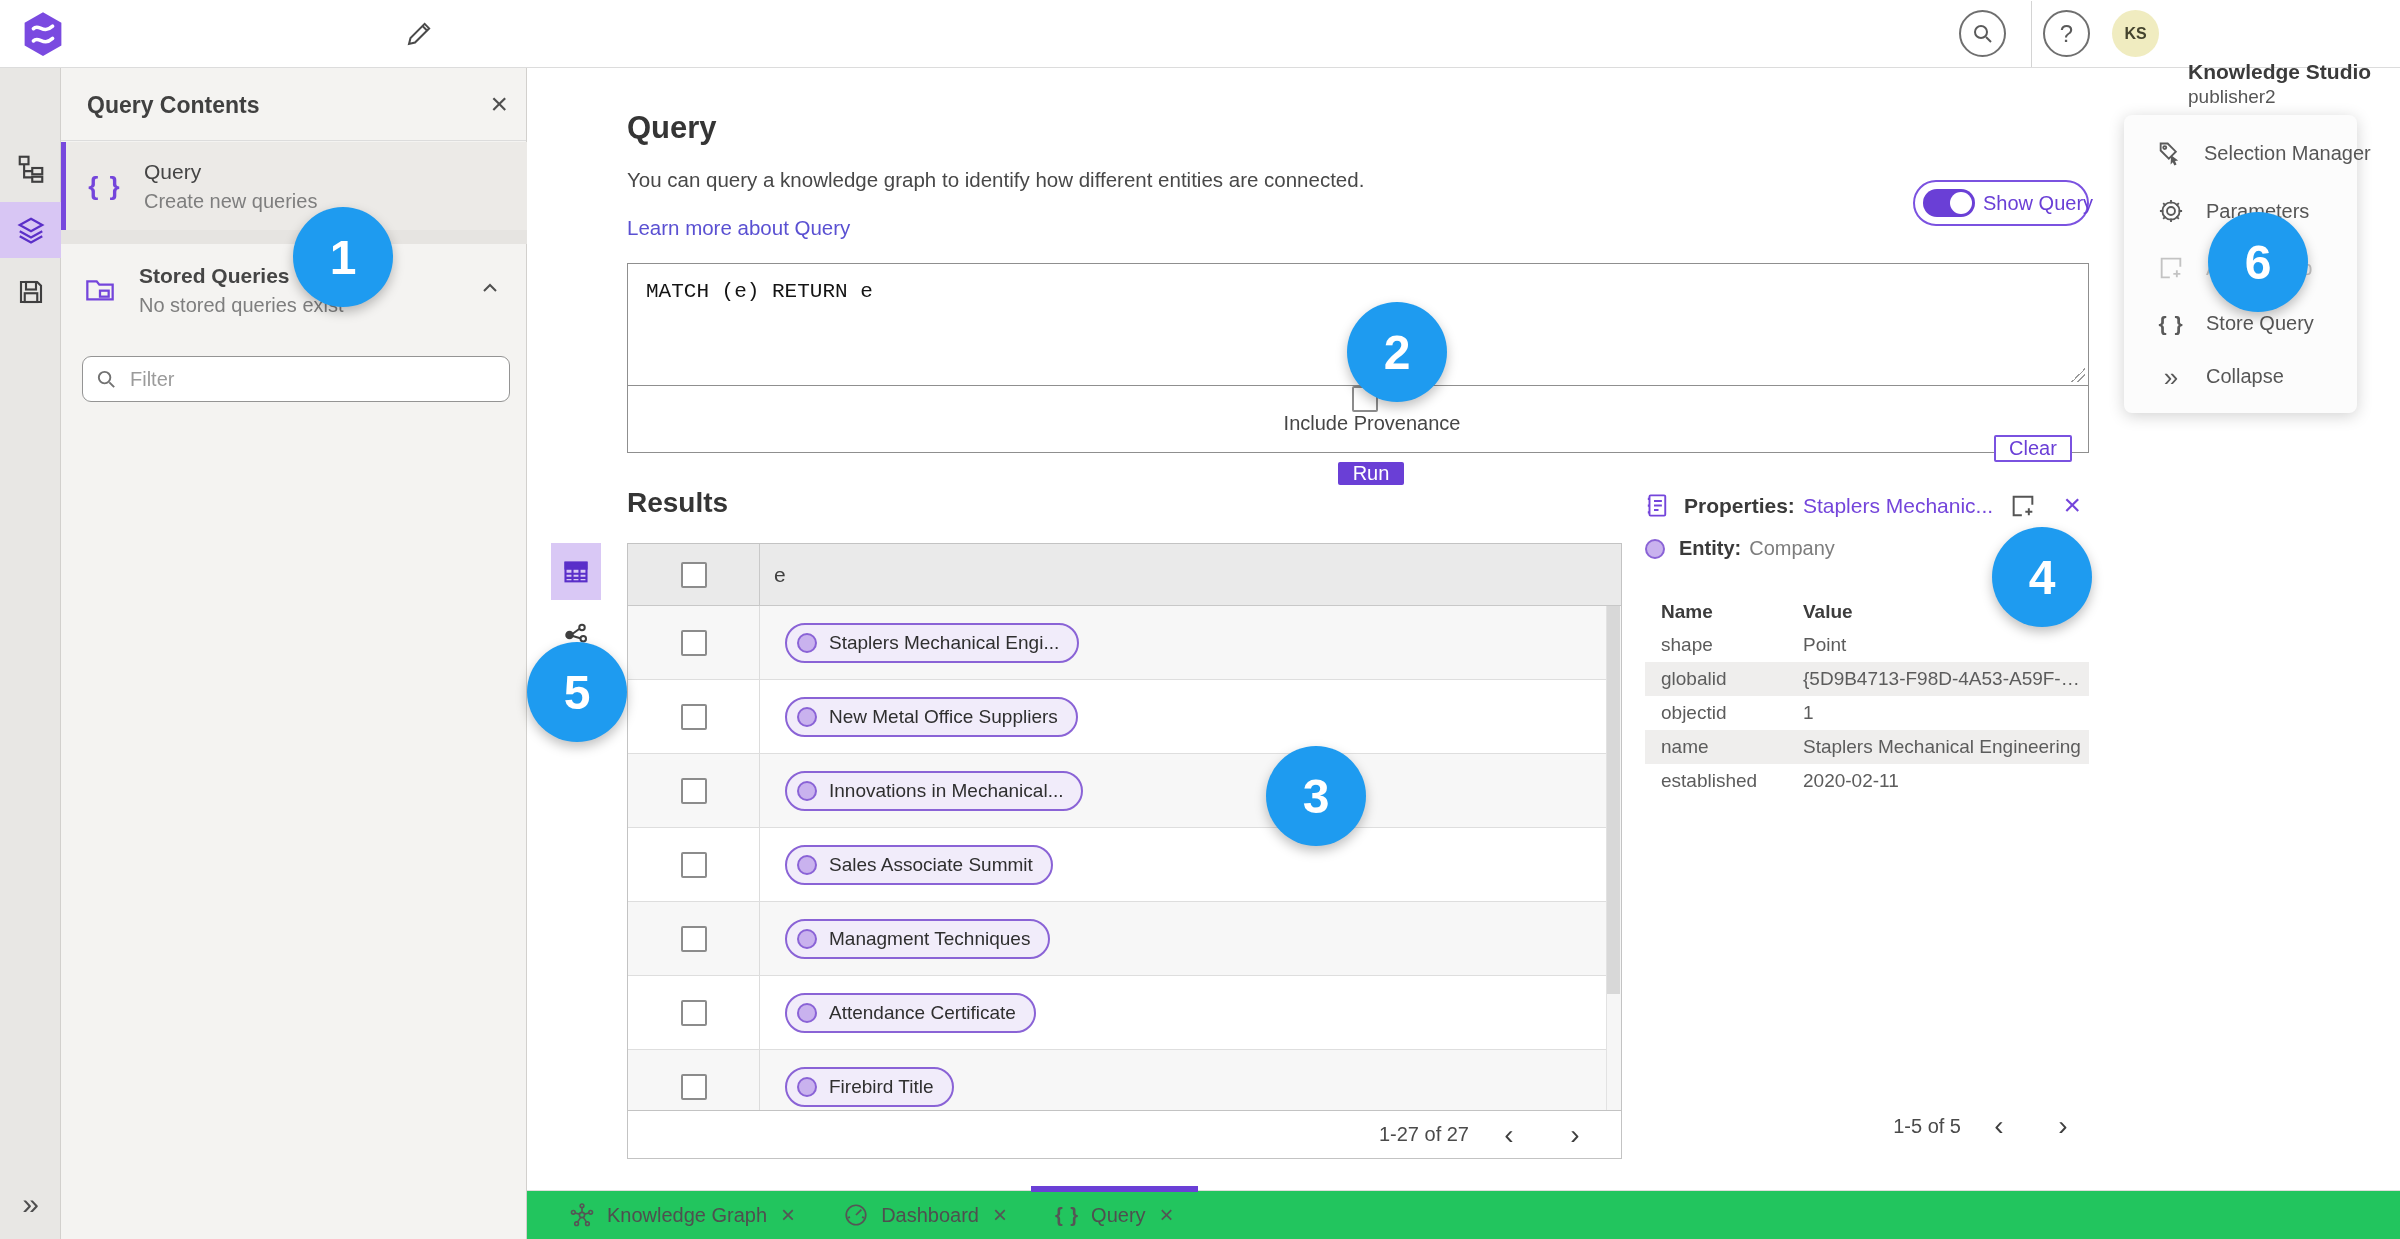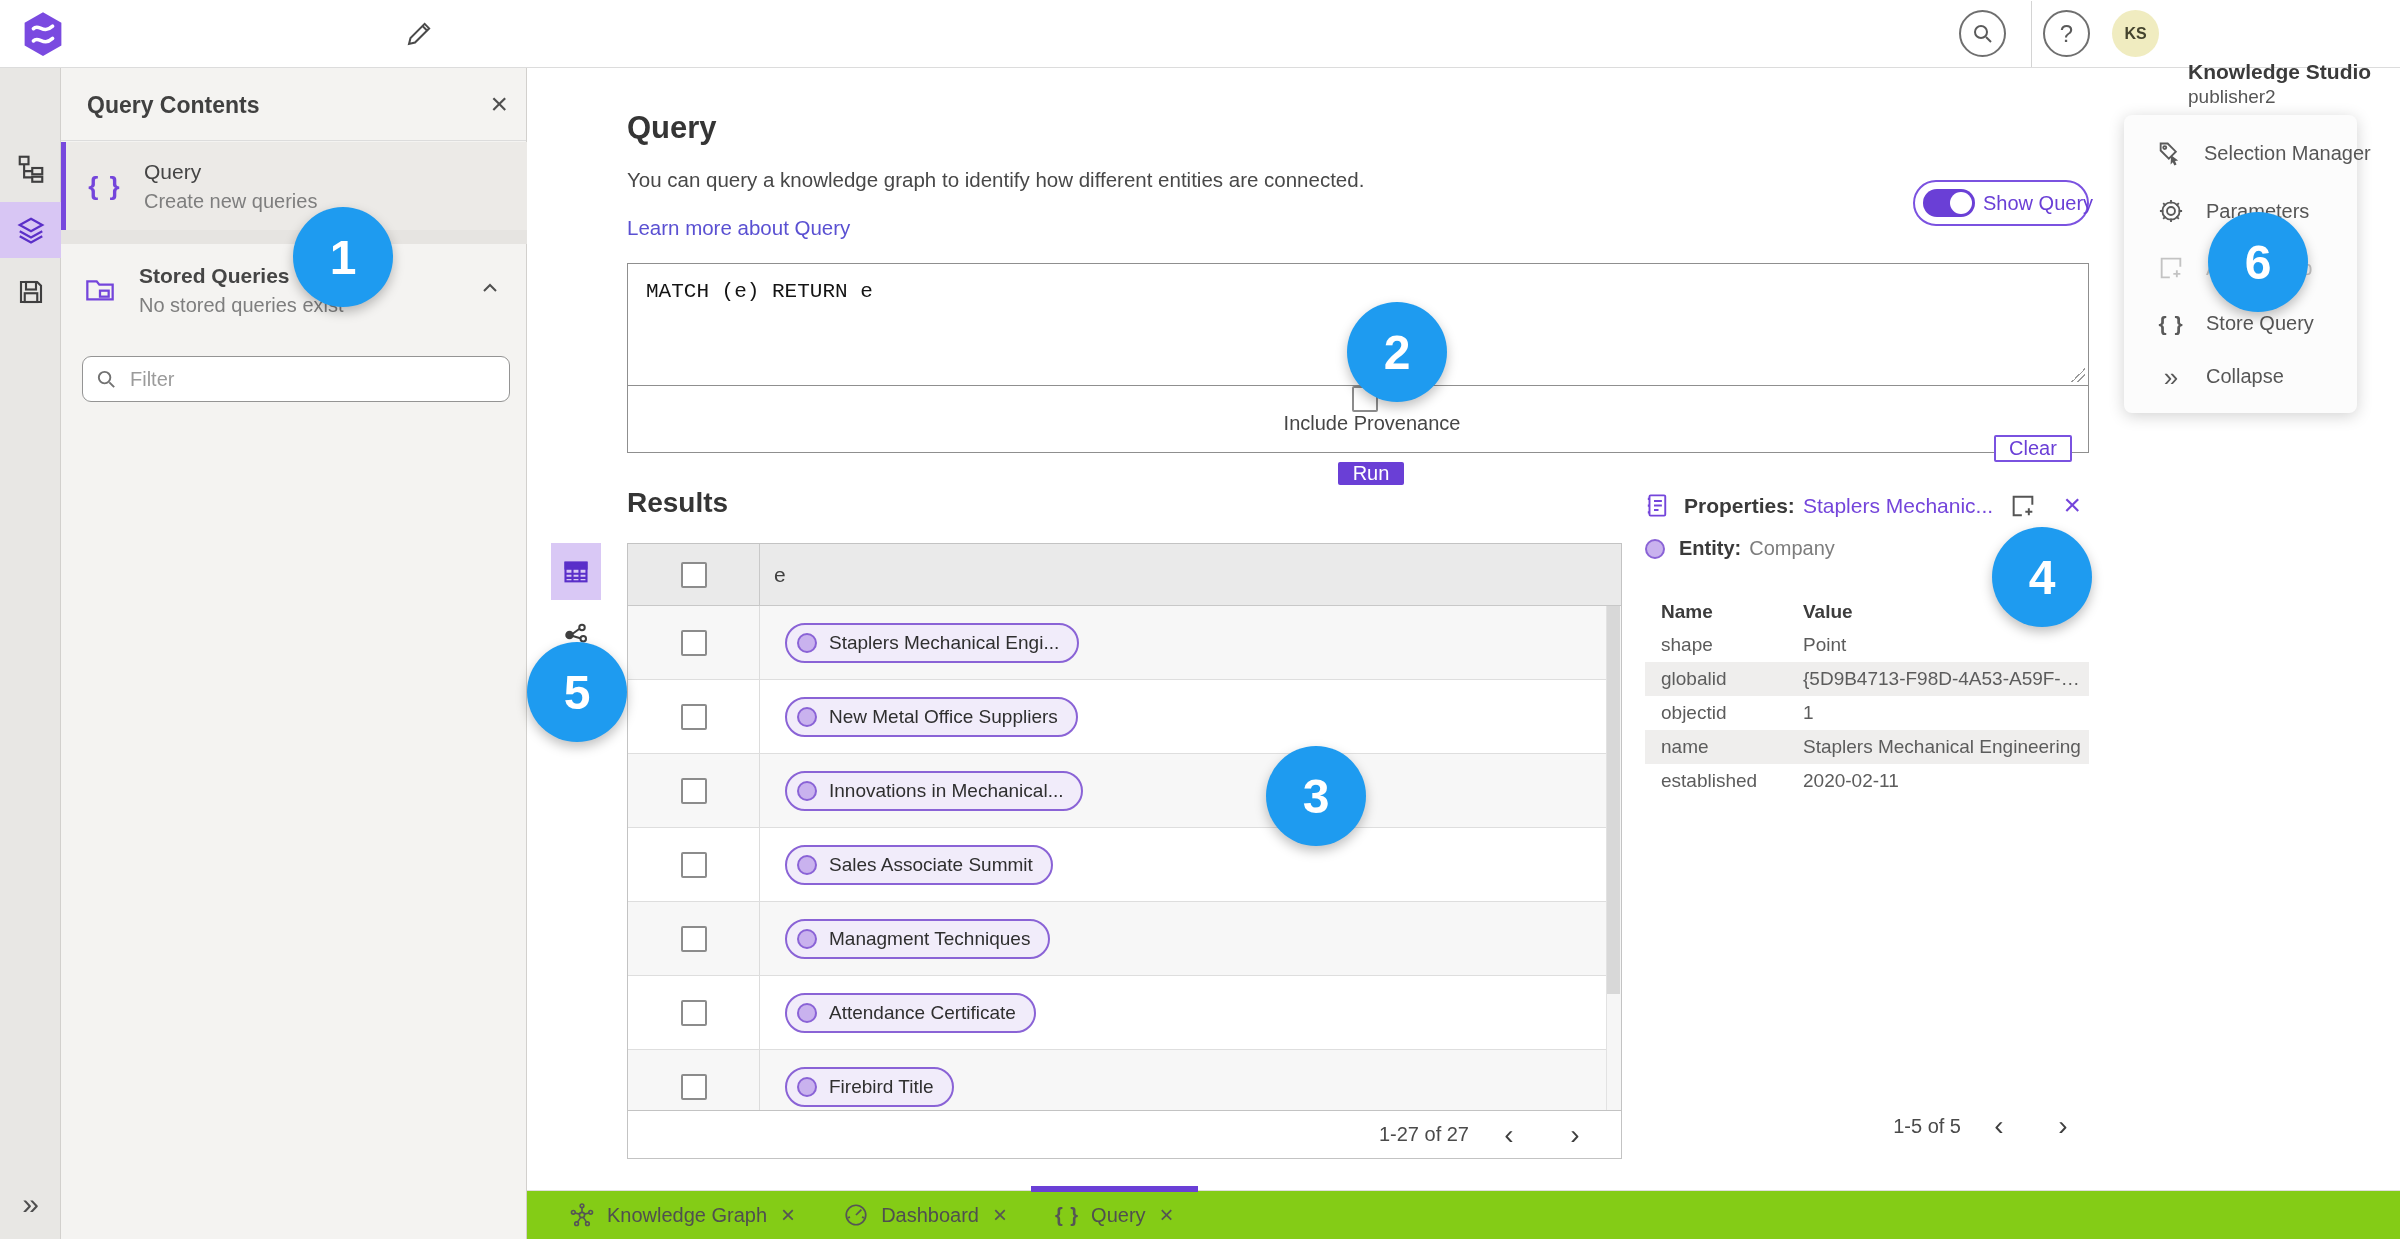--- a/index.html
+++ b/index.html
@@ -107,21 +107,21 @@
   
   .menu { position:absolute; left:2124px; top:115px; width:233px; height:298px; background:#fcfcfc; border-radius:8px; box-shadow:0 3px 16px rgba(0,0,0,.18); padding:10px 8px; display:flex; flex-direction:column; justify-content:space-around; }
   .menu-item { display:flex; align-items:center; padding-left:24px; color:#565656; }
   .menu-item .ic { width:30px; display:flex; justify-content:center; color:#5a5a5a; }
   .menu-item .lbl { font-size:20px; margin-left:20px; white-space:nowrap; }
   .menu-item.disabled, .menu-item.disabled .ic { color:#c3c3c3; }
   .menu-braces { font-size:21px; font-weight:700; letter-spacing:1px; }
   .menu-collapse { font-size:26px; line-height:20px; }
 
   
-  .tabbar { position:absolute; left:527px; top:1190px; width:1873px; height:49px; background:#84cc16; border-top:1px solid #e0dedb; display:flex; align-items:center; padding-left:18px; }
+  .tabbar { position:absolute; left:527px; top:1190px; width:1873px; height:49px; background:#22c55e; border-top:1px solid #e0dedb; display:flex; align-items:center; padding-left:18px; }
   .tab { position:relative; display:flex; align-items:center; height:49px; padding:0 24px; color:#4f4f4f; }
   .tab .ic { color:#555; display:flex; }
   .tab .lbl { font-size:20px; margin:0 14px 0 12px; white-space:nowrap; }
   .tab .x { font-size:24px; color:#555; line-height:24px; }
   .tab.active::before { content:""; position:absolute; left:0; right:0; top:-5px; height:6px; background:#6a3fd6; }
   .tab .tb-braces { font-size:20px; font-weight:700; letter-spacing:1px; color:#555; }
 
   
   .badge { position:absolute; width:100px; height:100px; border-radius:50%; background:#1e9bf0; color:#fff; font-size:48px; font-weight:700; display:flex; align-items:center; justify-content:center; box-shadow:0 5px 12px rgba(0,0,0,.25); }
 </style>

